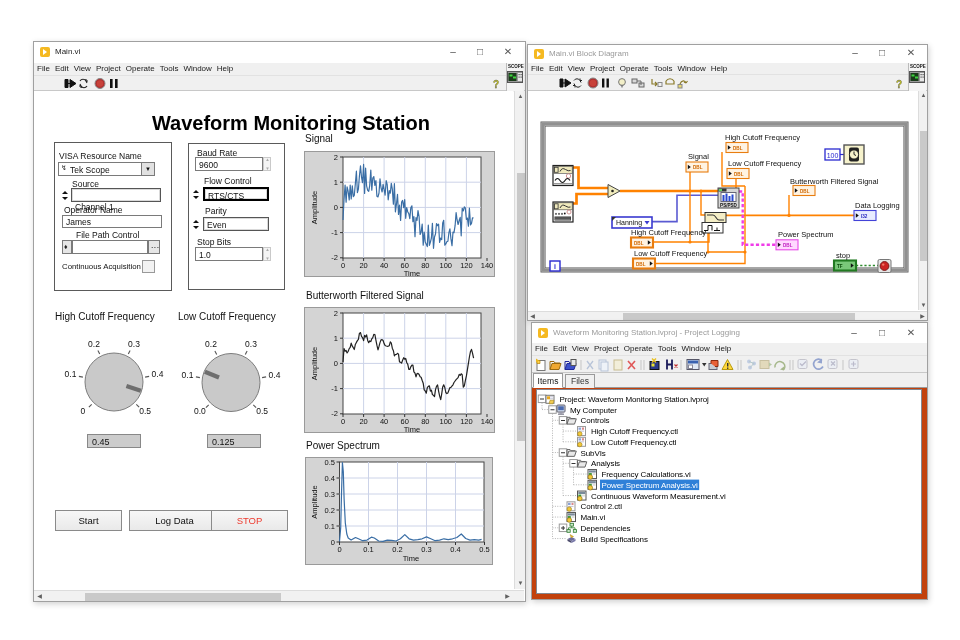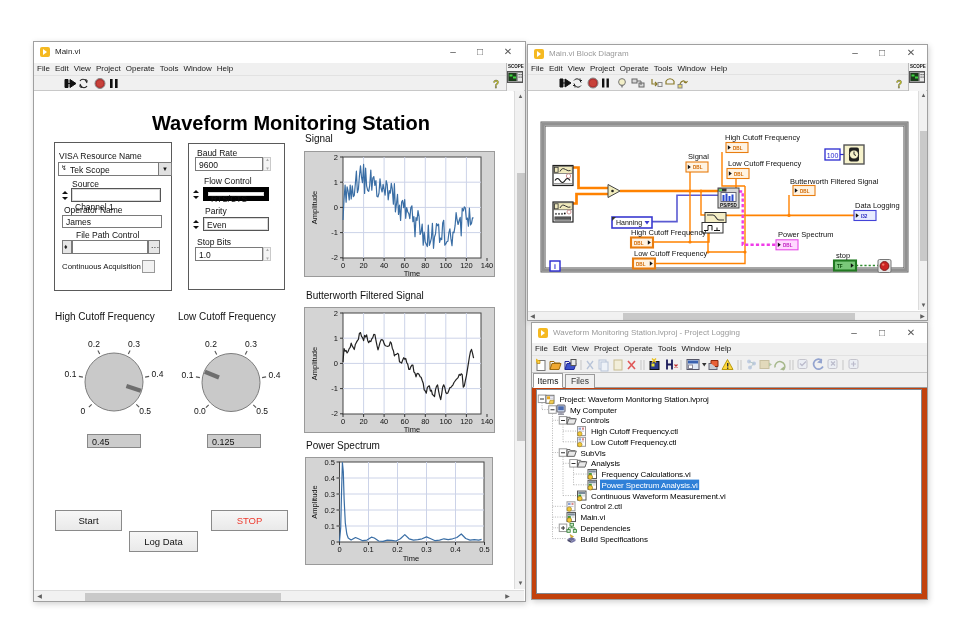--- a/index.html
+++ b/index.html
@@ -58,21 +58,21 @@
           <rect x="13.5" y="3" width="1.2" height="1.2" fill="#555"></rect>
           <rect x="11.5" y="5.5" width="1.2" height="1.2" fill="#555"></rect>
           <rect x="13.5" y="5.5" width="1.2" height="1.2" fill="#555"></rect>
         </svg>
       </div>
     </div>
     <div style="position:absolute;left:0;top:49px;width:479px;height:498px;background:#fff;overflow:hidden;">
       <div style="position:absolute;left:117px;top:21px;width:280px;text-align:center;font-size:20px;font-weight:bold;color:#000;white-space:nowrap;">Waveform Monitoring Station</div>
       <div class="gbox" style="left:20px;top:51px;width:118px;height:149px;"></div>
       <div class="lbl" style="left:25px;top:60px;">VISA Resource Name</div>
-      <div class="box" style="left:24px;top:71px;width:114px;height:14px;">
+      <div class="box" style="left:24px;top:71px;width:97px;height:14px;">
         <span style="position:absolute;left:2px;top:1px;font-size:7px;color:#333;">↯</span>
         <span style="position:absolute;left:11px;top:1.5px;">Tek Scope</span>
         <span style="position:absolute;right:0;top:0;width:13px;height:12px;background:#e1e1e1;border-left:1px solid #7a7a7a;text-align:center;font-size:6px;line-height:12px;">▼</span>
       </div>
       <div class="lbl" style="left:38px;top:88px;">Source</div>
       <div class="spin" style="left:28px;top:100px;">
         <b style="top:0;border-bottom:3.5px solid #111;"></b>
         <b style="top:5.5px;border-top:3.5px solid #111;"></b>
       </div>
       <div class="box" style="left:37px;top:97px;width:90px;height:14px;border:1px solid #555;box-shadow:inset 0 0 0 1px #d9d9d9;">
@@ -99,21 +99,21 @@
       </div>
       <div style="position:absolute;left:229px;top:66px;width:8px;height:14px;border:1px solid #c9c9c9;background:#f4f4f4;">
         <span style="position:absolute;left:1.2px;top:-1px;font-size:4.5px;color:#aaa;">▲</span>
         <span style="position:absolute;left:1.2px;bottom:-1px;font-size:4.5px;color:#aaa;">▼</span>
       </div>
       <div class="lbl" style="left:170px;top:85px;">Flow Control</div>
       <div class="spin" style="left:159px;top:99px;">
         <b style="top:0;border-bottom:3.5px solid #111;"></b>
         <b style="top:5.5px;border-top:3.5px solid #111;"></b>
       </div>
-      <div class="box" style="left:169px;top:96px;width:66px;height:14px;border:5px solid #000000;box-shadow:inset 0 0 0 1px #d9d9d9;">
+      <div class="box" style="left:169px;top:96px;width:66px;height:14px;border:2px solid #000000;box-shadow:inset 0 0 0 1px #d9d9d9;">
         <span style="position:absolute;left:3px;top:1.5px;">RTS/CTS</span>
       </div>
       <div class="lbl" style="left:171px;top:115px;">Parity</div>
       <div class="spin" style="left:159px;top:129px;">
         <b style="top:0;border-bottom:3.5px solid #111;"></b>
         <b style="top:5.5px;border-top:3.5px solid #111;"></b>
       </div>
       <div class="box" style="left:169px;top:126px;width:66px;height:14px;border:1px solid #555;box-shadow:inset 0 0 0 1px #d9d9d9;">
         <span style="position:absolute;left:3px;top:1.5px;">Even</span>
       </div>
@@ -157,21 +157,21 @@
         <line x1="219.3" y1="73.8" x2="222.1" y2="76.6" stroke="#555" stroke-width="1.1"></line>
         <text x="228.1" y="83.2" font-size="8.5" text-anchor="middle" fill="#111">0.5</text>
       </svg>
       <div class="greybox" style="left:53px;top:343px;width:54px;height:14px;">
         <span style="position:absolute;left:4px;top:1.5px;">0.45</span>
       </div>
       <div class="greybox" style="left:173px;top:343px;width:54px;height:14px;">
         <span style="position:absolute;left:4px;top:1.5px;">0.125</span>
       </div>
       <div class="btn" style="left:21px;top:419px;width:67px;height:21px;line-height:20px;">Start</div>
-      <div class="btn" style="left:95px;top:419px;width:69px;height:21px;line-height:20px;margin-top:21px;">Log Data</div>
+      <div class="btn" style="left:95px;top:419px;width:91px;height:21px;line-height:20px;">Log Data</div>
       <div class="btn" style="left:177px;top:419px;width:77px;height:21px;line-height:20px;color:#ee3a2e;">STOP</div>
       <div class="lbl" style="left:271px;top:42px;font-size:10px;">Signal</div>
       <svg width="191" height="126" style="position:absolute;left:270px;top:60px;">
         <rect x="0.5" y="0.5" width="190" height="125" fill="#d4d4d4" stroke="#9a9a9a"></rect>
         <rect x="39" y="6" width="138" height="101" fill="#ffffff" stroke="#444" stroke-width="1"></rect>
         <line x1="59.6" y1="6" x2="59.6" y2="107" stroke="#ccd3e8" stroke-width="1"></line>
         <line x1="80.1" y1="6" x2="80.1" y2="107" stroke="#ccd3e8" stroke-width="1"></line>
         <line x1="100.7" y1="6" x2="100.7" y2="107" stroke="#ccd3e8" stroke-width="1"></line>
         <line x1="121.3" y1="6" x2="121.3" y2="107" stroke="#ccd3e8" stroke-width="1"></line>
         <line x1="141.8" y1="6" x2="141.8" y2="107" stroke="#ccd3e8" stroke-width="1"></line>

